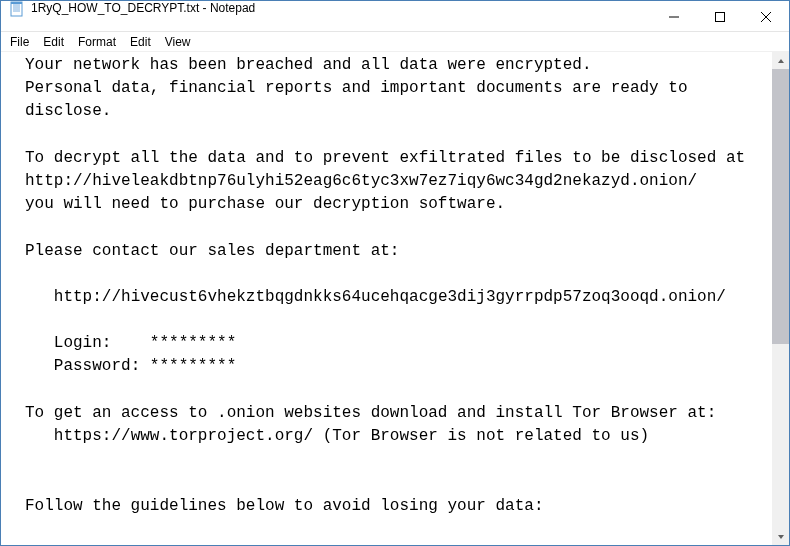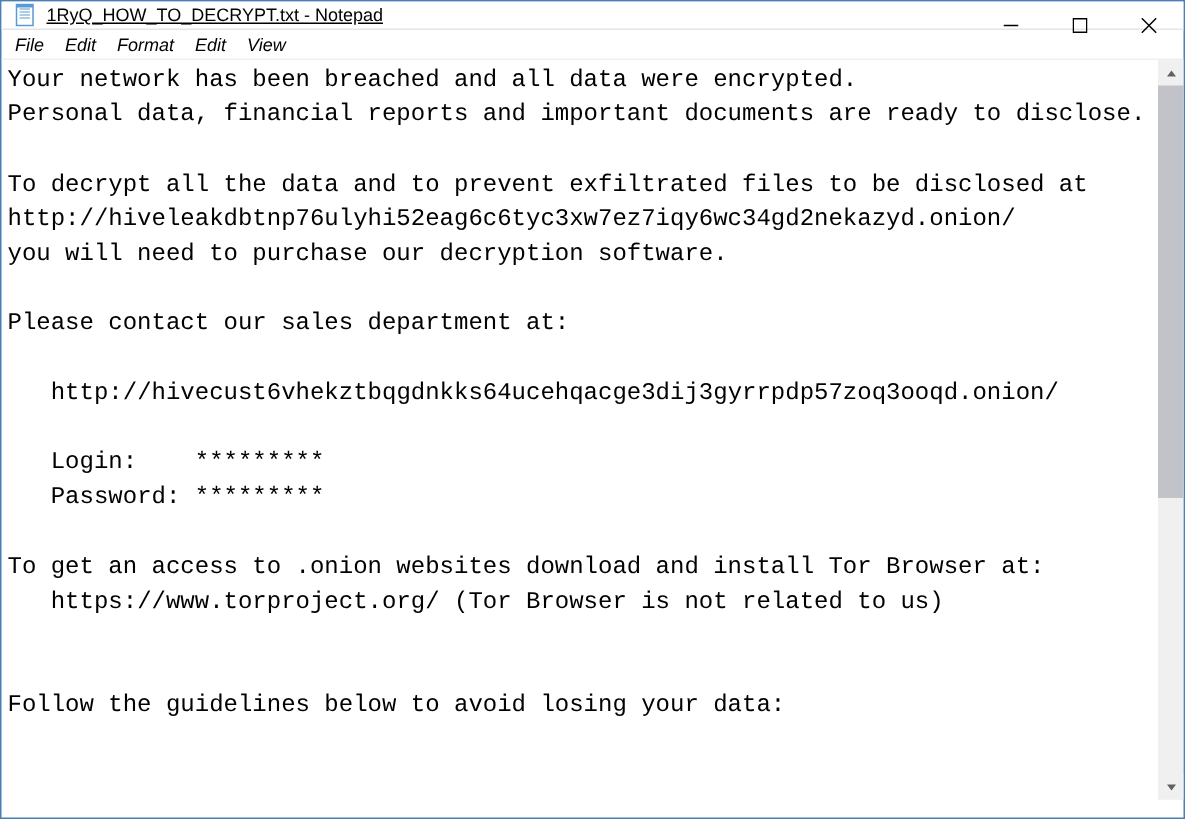--- a/index.html
+++ b/index.html
@@ -5,26 +5,24 @@
     * { margin: 0; padding: 0; box-sizing: border-box; }
     body {
       font-family: "Segoe UI", Arial, sans-serif;
       background: #fff;
       width: 790px;
       height: 546px;
       overflow: hidden;
       border: 1px solid #4a7fb5;
     }
     .titlebar {
-      height: 19px;
+      height: 31px;
       background: #ffffff;
       display: flex;
-      align-items: center;
       border-bottom: 1px solid #e5e5e5;
-      text-decoration: underline;
     }
     .titlebar-icon {
       width: 16px;
       height: 16px;
       margin-left: 8px;
       margin-right: 6px;
     }
     .titlebar-title {
       flex: 1;
       font-size: 12px;
@@ -46,40 +44,40 @@
     }
     .win-btn svg { width: 10px; height: 10px; }
     .menubar {
       height: 20px;
       display: flex;
       align-items: center;
       padding: 0 2px;
       font-size: 12px;
       color: #000;
       border-bottom: 1px solid #f0f0f0;
-      font-style: italic;
     }
     .menu-item {
       padding: 1px 7px;
       cursor: default;
     }
     .content-wrap {
       display: flex;
       height: calc(100% - 51px);
     }
     .content {
       flex: 1;
       font-family: Consolas, "Courier New", monospace;
       font-size: 16px;
       line-height: 1.45;
       color: #000;
       white-space: pre-wrap;
       word-wrap: break-word;
       padding: 2px 4px;
       overflow: hidden;
+      margin-left: 20px;
     }
     .scrollbar {
       width: 17px;
       background: #f0f0f0;
       display: flex;
       flex-direction: column;
     }
     .scroll-btn {
       height: 17px;
       background: #f0f0f0;

